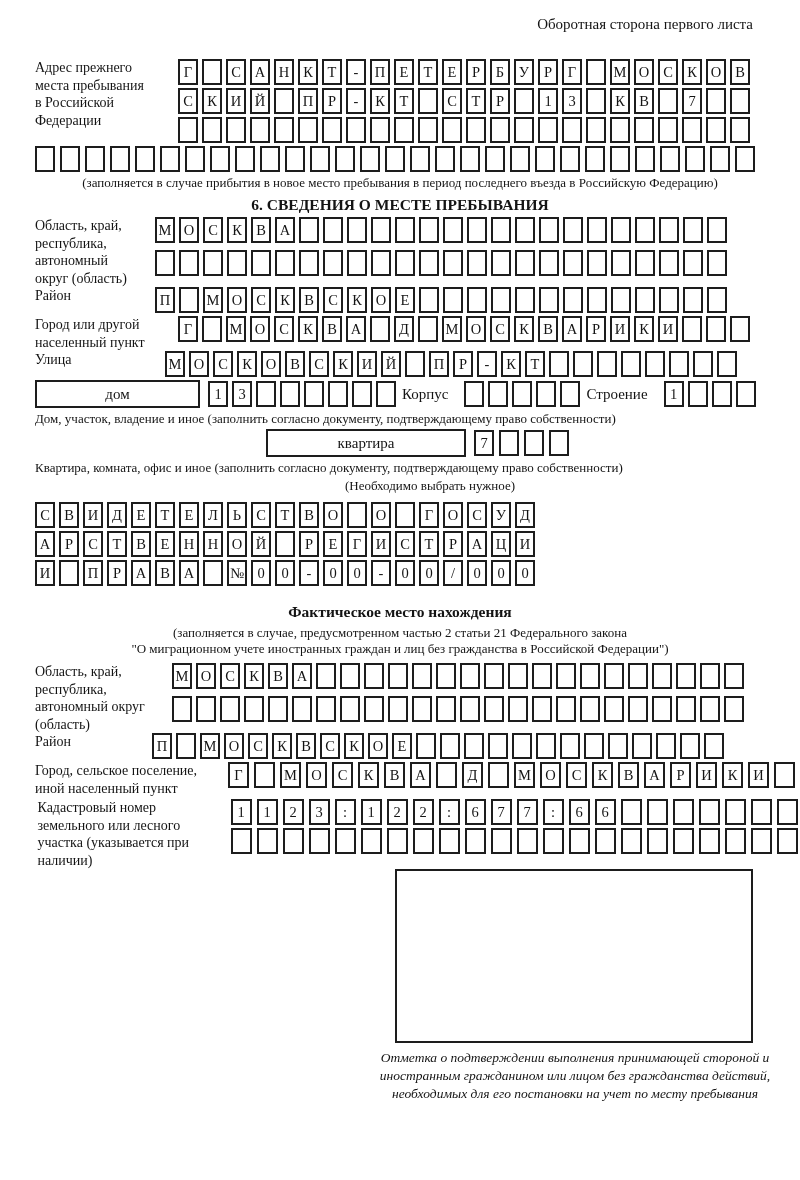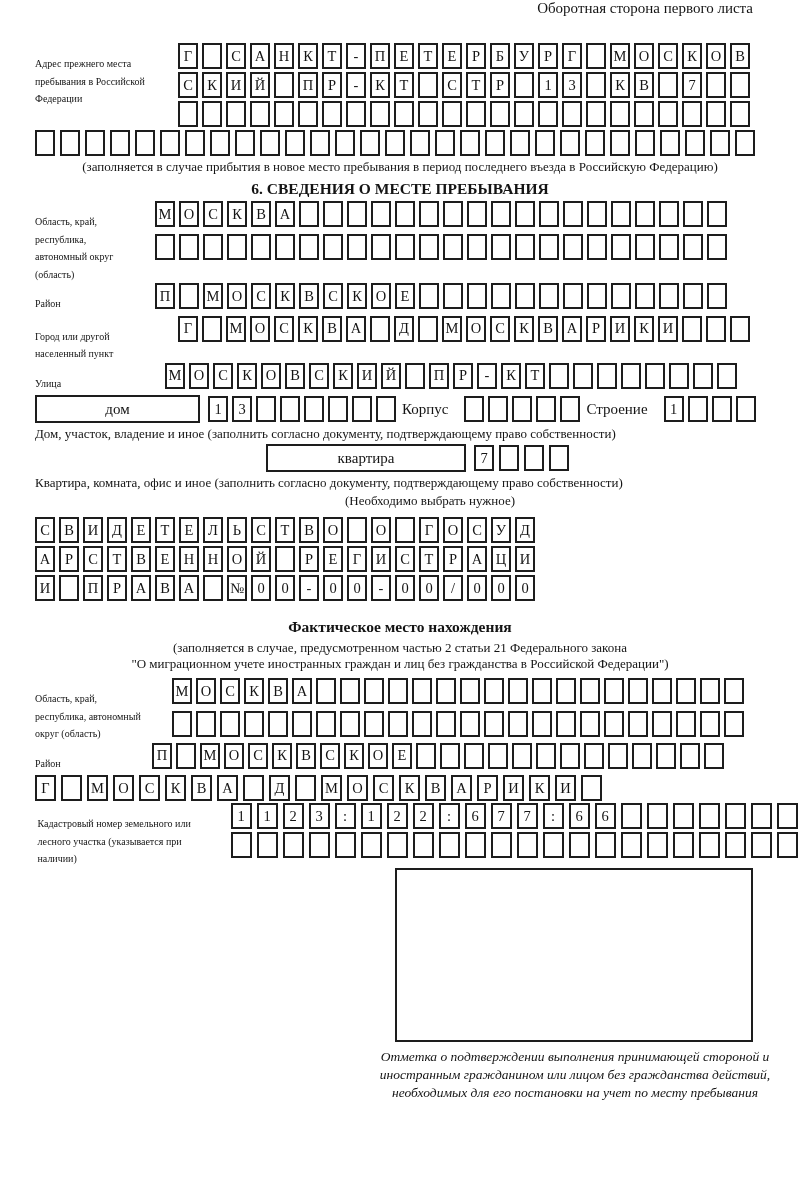--- a/index.html
+++ b/index.html
@@ -3,24 +3,24 @@
 <meta charset="utf-8">
 <style>
   * { margin:0; padding:0; box-sizing:border-box; }
   html,body { background:#ffffff; }
   .page {
     position:relative; width:800px; height:1180px; margin:0 auto;
     background:#fff; color:#141414;
     font-family:"Liberation Serif", serif;
     padding-left:35px; overflow:hidden;
   }
-  .header-note { padding-top:0; padding-right:47px; text-align:right; font-size:15px; }
+  .header-note { padding-top:16px; padding-right:47px; text-align:right; font-size:15px; }
 
   .frow { display:flex; align-items:flex-start; }
-  .flabel { flex-shrink:0; font-size:10px; line-height:17.5px; padding-right:24px;margin-top:12px; }
+  .flabel { flex-shrink:0; font-size:14px; line-height:17.5px; padding-right:24px; }
   .w143 { width:143px; } .w120 { width:120px; } .w130 { width:130px; }
   .w137 { width:137px; } .w117 { width:117px; } .w193 { width:193px; } .w219 { width:219px; }
   .rows { display:flex; flex-direction:column; }
   .gap3 > .cellrow + .cellrow { margin-top:3px; }
   .gap7 > .cellrow + .cellrow { margin-top:7px; }
 
   .cellrow { display:flex; gap:4px; }
   .cell {
     width:20px; height:26px; flex-shrink:0;
     border:2px solid #1d1d1d; background:#fff;
@@ -532,20 +532,21 @@
         <span class="cell"></span>
         <span class="cell"></span>
         <span class="cell"></span>
         <span class="cell"></span>
         <span class="cell"></span>
         <span class="cell"></span>
       </div>
   </div>
 
   <div class="frow mt3">
+    <div class="flabel w193">Город, сельское поселение, иной населенный пункт</div>
     <div class="cellrow wide">
         <span class="cell">Г</span>
         <span class="cell"></span>
         <span class="cell">М</span>
         <span class="cell">О</span>
         <span class="cell">С</span>
         <span class="cell">К</span>
         <span class="cell">В</span>
         <span class="cell">А</span>
         <span class="cell"></span>

